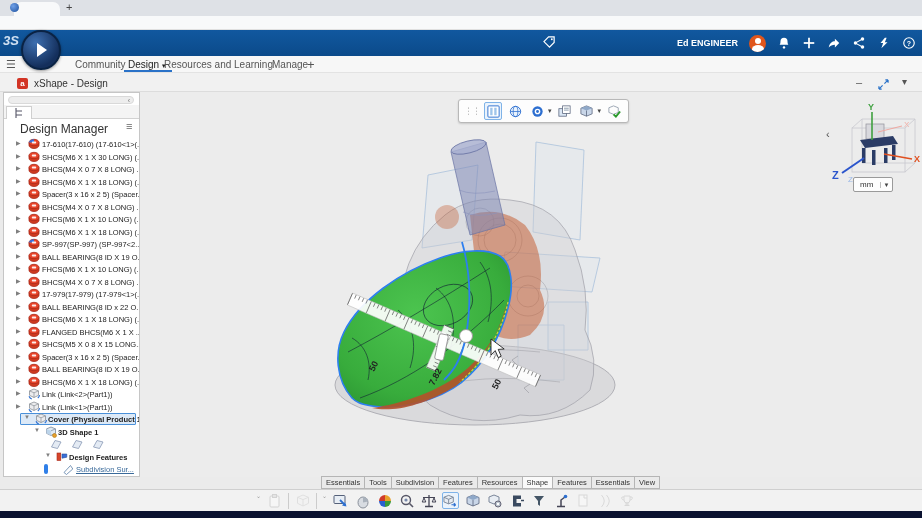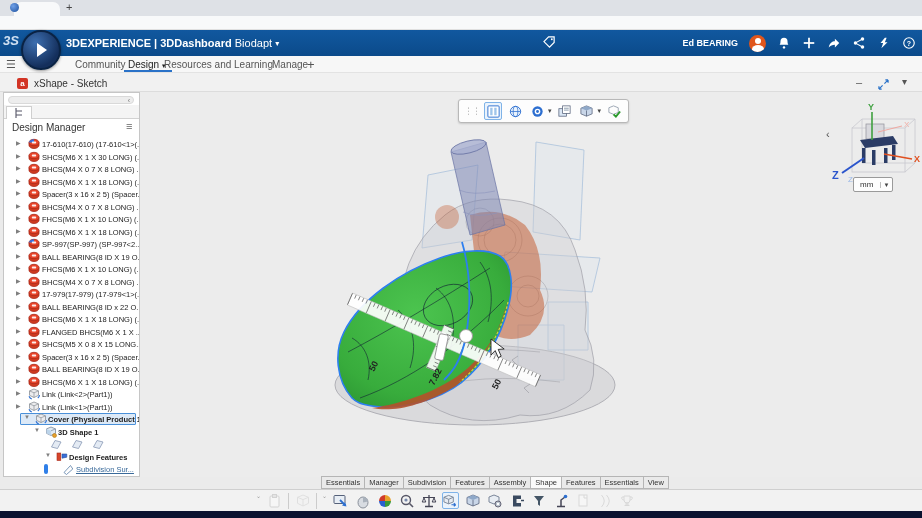--- a/index.html
+++ b/index.html
@@ -62,21 +62,21 @@
   #chevbtn { left:902px; top:76px; font-size:10px; color:#555; }
 
   
   #panel { left:3px; top:92px; width:137px; height:385px; background:#fff;
     border:1px solid #c6c6c6; overflow:hidden; }
   #panel-pill { position:absolute; left:4px; top:3px; width:126px; height:8px; background:#ededed;
     border:1px solid #d9d9d9; border-radius:4px; font-size:7px; color:#777; text-align:right; line-height:7px; padding-right:3px; }
   #panel-tabrow { position:absolute; left:0; top:12px; width:135px; height:14px; border-bottom:1px solid #d2d2d2; background:#f4f4f4; }
   #panel-tab { position:absolute; left:2px; top:1px; width:26px; height:13px; background:#fff;
     border:1px solid #cfcfcf; border-bottom:0; }
-  #dm-title { position:absolute; left:8px; top:29px; font-size:10px; color:#333; }
+  #dm-title { position:absolute; left:16px; top:29px; font-size:12px; color:#333; }
   #dm-menu { position:absolute; left:122px; top:27px; font-size:11px; color:#666; }
   #tree-rows { position:absolute; left:0; top:45px; width:135px; height:340px; overflow:hidden; }
   .trow { position:relative; height:12.5px; white-space:nowrap; overflow:hidden; }
   .trow .arr { position:absolute; left:12px; top:1px; font-size:6px; color:#808080; }
   .trow .tico { position:absolute; left:24px; top:0px; width:12px; height:12px; }
   .trow .tlab { position:absolute; left:38px; top:2px; font-size:7.5px; color:#222; }
   .selbox { position:absolute; left:16px; top:0; width:116px; height:12px; border:1px solid #4a90d9;
     background:#dce9f7; border-radius:1px; }
   .bold { font-weight:bold; }
   svg { display:block; }
@@ -128,31 +128,26 @@
     <div class="abs" id="urlpill">3dexperience.com</div>
     <span class="abs" id="siteicon">3S</span>
   </div>
 
   <div class="abs" id="bluebar">
     <span class="abs" id="dslogo" style="left:3px;top:3px">3S</span>
   </div>
   <div class="abs" id="compass">
       <div class="play"></div>
     </div>
-  <div class="abs" id="brand">
-    <b>3DEXPERIENCE | 3DDashboard</b>
-    <span class="dash">Biodapt</span>
-    <span class="caret">▾</span>
-  </div>
   <svg class="abs" id="tagicon" viewBox="0 0 14 14">
     <path d="M1 6 L6 1 H12 V7 L7 12 Z" fill="none" stroke="#fff" stroke-width="1.3"></path>
       <circle cx="9.5" cy="3.5" r="1" fill="#fff"></circle>
   </svg>
   <div class="abs" id="hdr-right">
-    <span id="username">Ed BEARING</span>
+    <span id="username">Ed ENGINEER</span>
     <div id="avatar"></div>
     <svg class="hico" viewBox="0 0 16 16">
       <path d="M8 2 a4 4 0 0 1 4 4 c0 3 1 4 1 4 H3 c0 0 1-1 1-4 a4 4 0 0 1 4-4 Z" fill="#fff"></path>
         <circle cx="8" cy="13" r="1.4" fill="#fff"></circle>
     </svg>
     <svg class="hico" viewBox="0 0 16 16">
       <line x1="8" y1="2" x2="8" y2="14" stroke="#fff" stroke-width="2"></line>
         <line x1="2" y1="8" x2="14" y2="8" stroke="#fff" stroke-width="2"></line>
     </svg>
     <svg class="hico" viewBox="0 0 16 16">
@@ -178,21 +173,21 @@
   <span class="abs" id="hamburger">☰</span>
   <span class="abs navtab" style="left:75px">Community</span>
   <span class="abs navtab active" style="left:128px"><span>Design</span> <span style="font-size:7px">▾</span></span>
   <div class="abs" id="design-underline"></div>
   <span class="abs navtab" style="left:164px">Resources and Learning</span>
   <span class="abs navtab" style="left:272px">Manage</span>
   <span class="abs navtab navplus" id="navplus" style="left:307px">+</span>
 
   <div class="abs" id="approw"></div>
   <div class="abs" id="appicon">a</div>
-  <span class="abs" id="apptitle">xShape - Sketch</span>
+  <span class="abs" id="apptitle">xShape - Design</span>
   <span class="abs" id="minbtn">–</span>
   <svg class="abs" id="expbtn" viewBox="0 0 12 12">
     <path d="M7 5 L11 1 M11 1 h-3 M11 1 v3" stroke="#2a72c8" stroke-width="1.3" fill="none"></path>
     <path d="M5 7 L1 11 M1 11 h3 M1 11 v-3" stroke="#2a72c8" stroke-width="1.3" fill="none"></path>
   </svg>
   <span class="abs" id="chevbtn">▾</span>
 
   <div class="abs" id="panel">
     <div id="panel-pill">‹</div>
     <div id="panel-tabrow">
@@ -736,24 +731,24 @@
     <text x="78" y="29" font-size="8" fill="#f0b0a8" font-family="Liberation Sans, sans-serif">X</text>
     <text x="22" y="84" font-size="8" fill="#9ab8e8" font-family="Liberation Sans, sans-serif">Z</text>
   </svg>
   <div class="abs" id="mmdrop">
     <span class="lab">mm</span>
     <span class="dd">▼</span>
   </div>
 
   <div class="abs" id="rtabs">
       <span class="rtab">Essentials</span>
-      <span class="rtab">Manager</span>
+      <span class="rtab">Tools</span>
       <span class="rtab">Subdivision</span>
       <span class="rtab">Features</span>
-      <span class="rtab">Assembly</span>
+      <span class="rtab">Resources</span>
       <span class="rtab active">Shape</span>
       <span class="rtab">Features</span>
       <span class="rtab">Essentials</span>
       <span class="rtab">View</span>
     </div>
   <div class="abs" id="btoolbar">
     <div id="tools">
         <span class="tchev">⌄</span>
         <div class="tool disabled">
           <svg width="16" height="16" viewBox="0 0 16 16">

